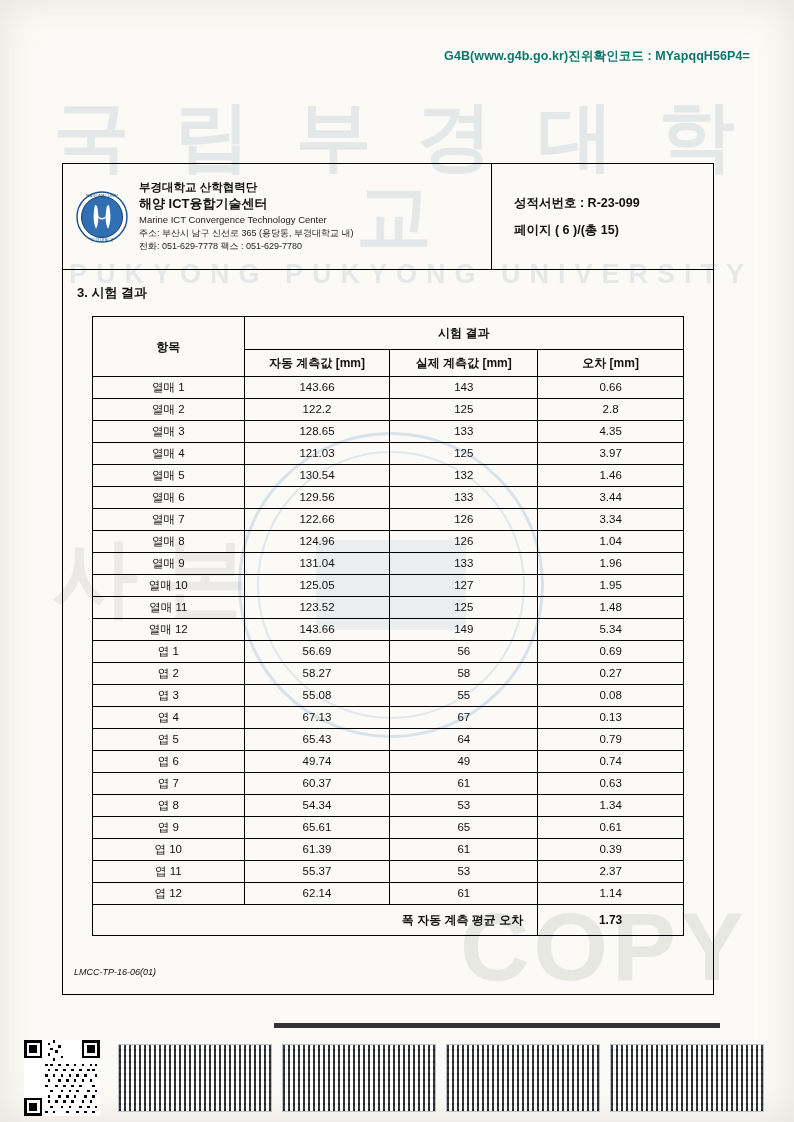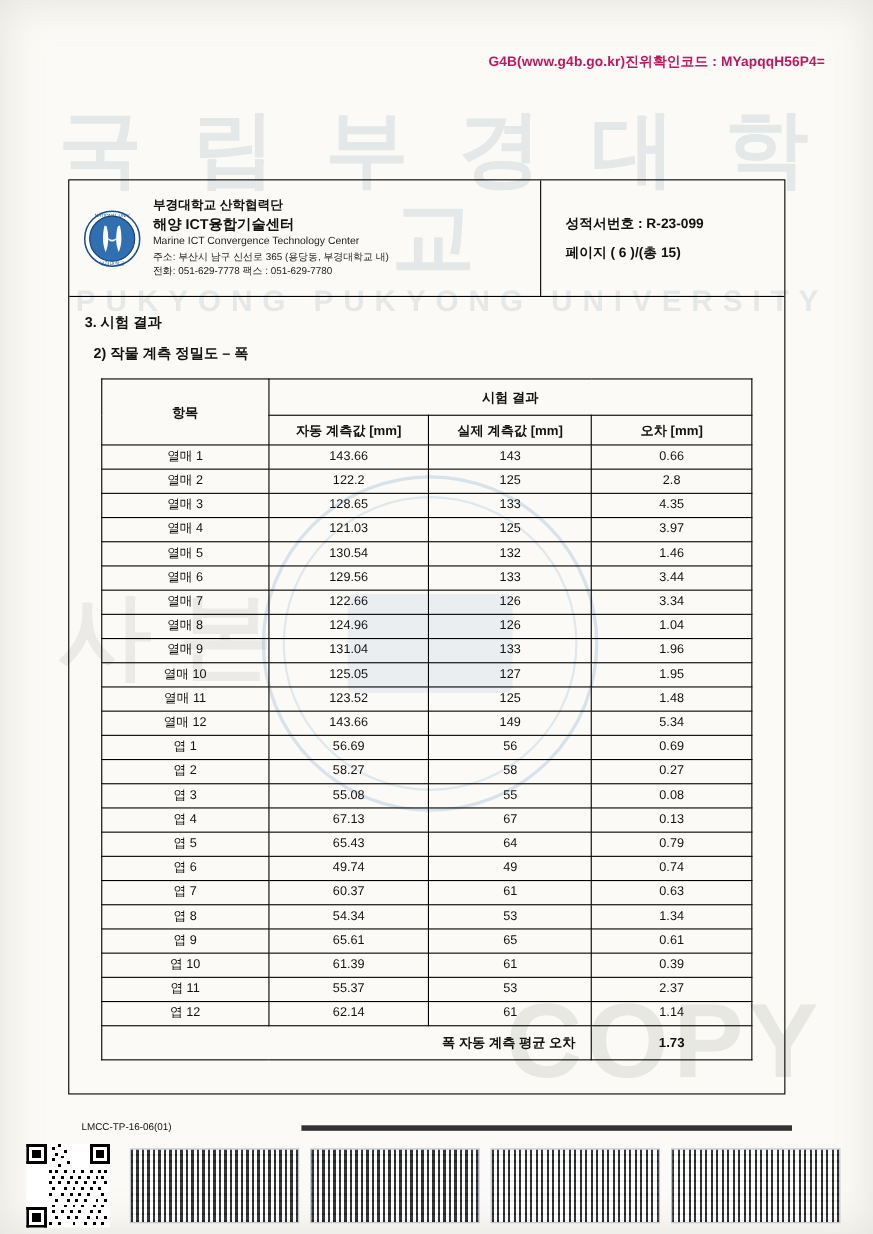--- a/index.html
+++ b/index.html
@@ -95,21 +95,21 @@
     user-select: none;
   }
 
   
   .gcode {
     position: absolute;
     top: 48px;
     right: 44px;
     font-size: 12.5px;
     font-weight: bold;
-    color: #be185d;
+    color: #0f766e;
     letter-spacing: 0.1px;
   }
 
   
   .doc-title {
     position: absolute;
     top: 104px;
     left: 0;
     width: 794px;
     text-align: center;
@@ -219,23 +219,24 @@
     font-weight: bold;
     font-size: 12px;
     height: 30px;
     line-height: 30px;
   }
 
   
   .form-no {
     position: absolute;
     left: 74px;
-    top: 1019px;
+    top: 967px;
     font-size: 9px;
     color: #111;
+    font-style: italic;
   }
   .foot-rule {
     position: absolute;
     left: 274px;
     top: 1023px;
     width: 446px;
     height: 5px;
     background: #333;
   }
   .qr {
@@ -301,21 +302,20 @@
           <div class="l5">전화: 051-629-7778      팩스 : 051-629-7780</div>
         </div>
       </div>
       <div class="hdr-right">
         <div class="r1">성적서번호 : R-23-099</div>
         <div class="r2">페이지  ( 6 )/(총  15)</div>
       </div>
     </div>
 
     <div class="sec">3. 시험 결과</div>
-    <div class="sub">2) 작물 계측 정밀도 – 폭</div>
 
     <table class="data">
       <thead>
         <tr class="head1">
           <th rowspan="2">항목</th>
           <th colspan="3">시험 결과</th>
         </tr>
         <tr class="head2">
           <th>자동 계측값 [mm]</th>
           <th>실제 계측값 [mm]</th>

